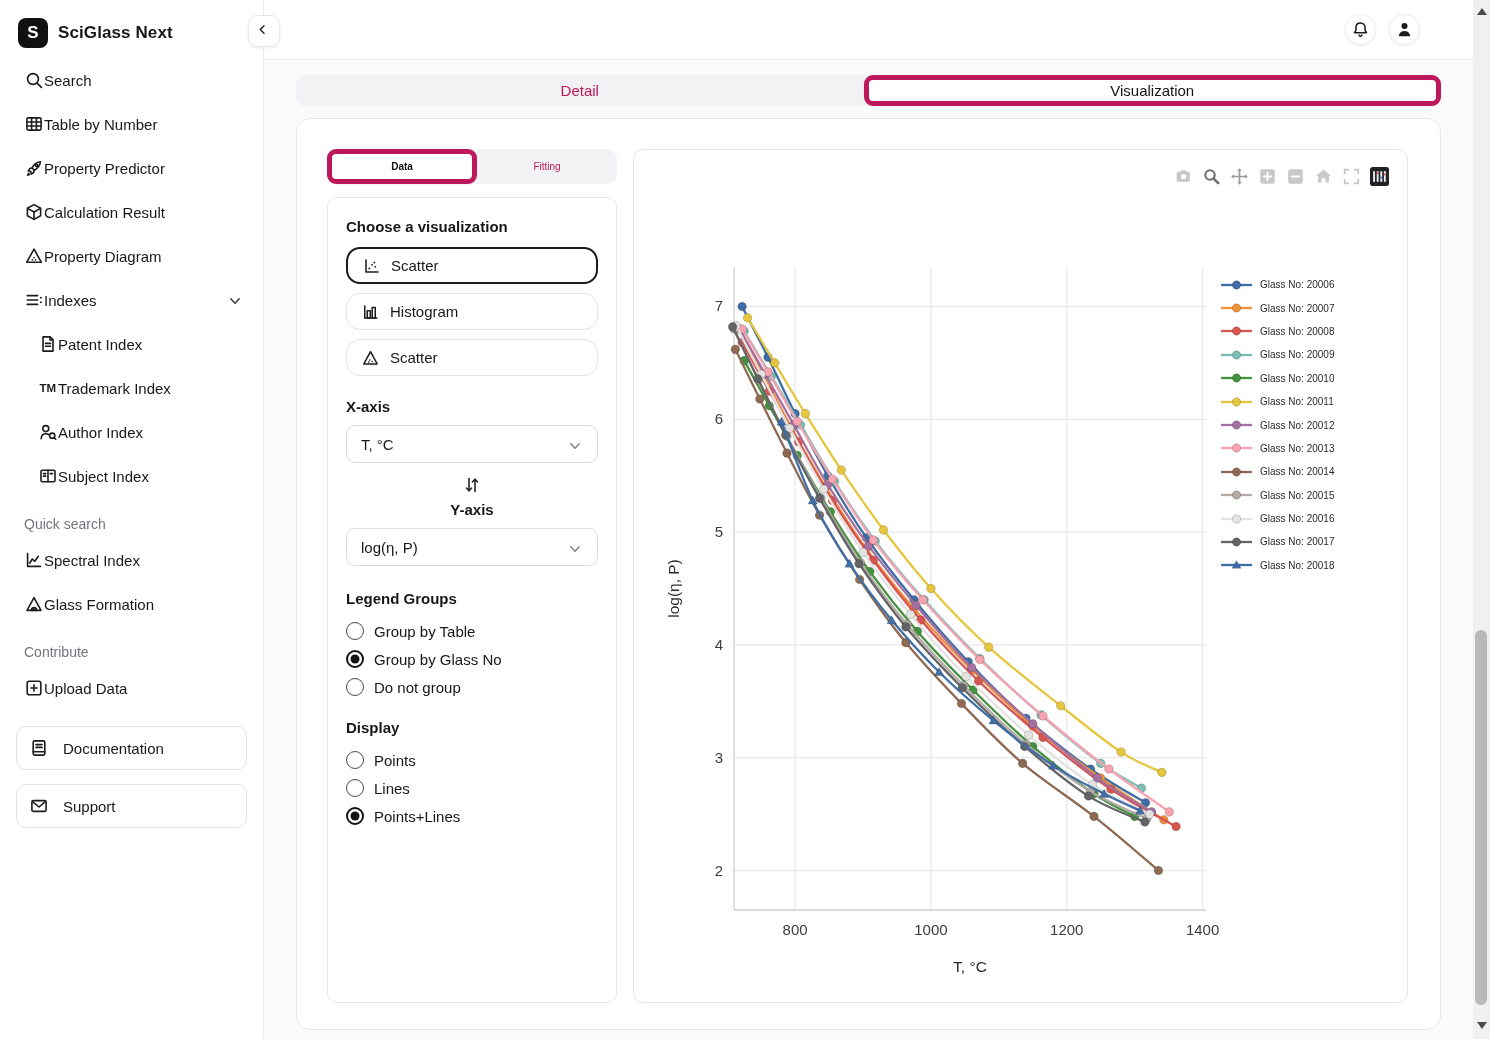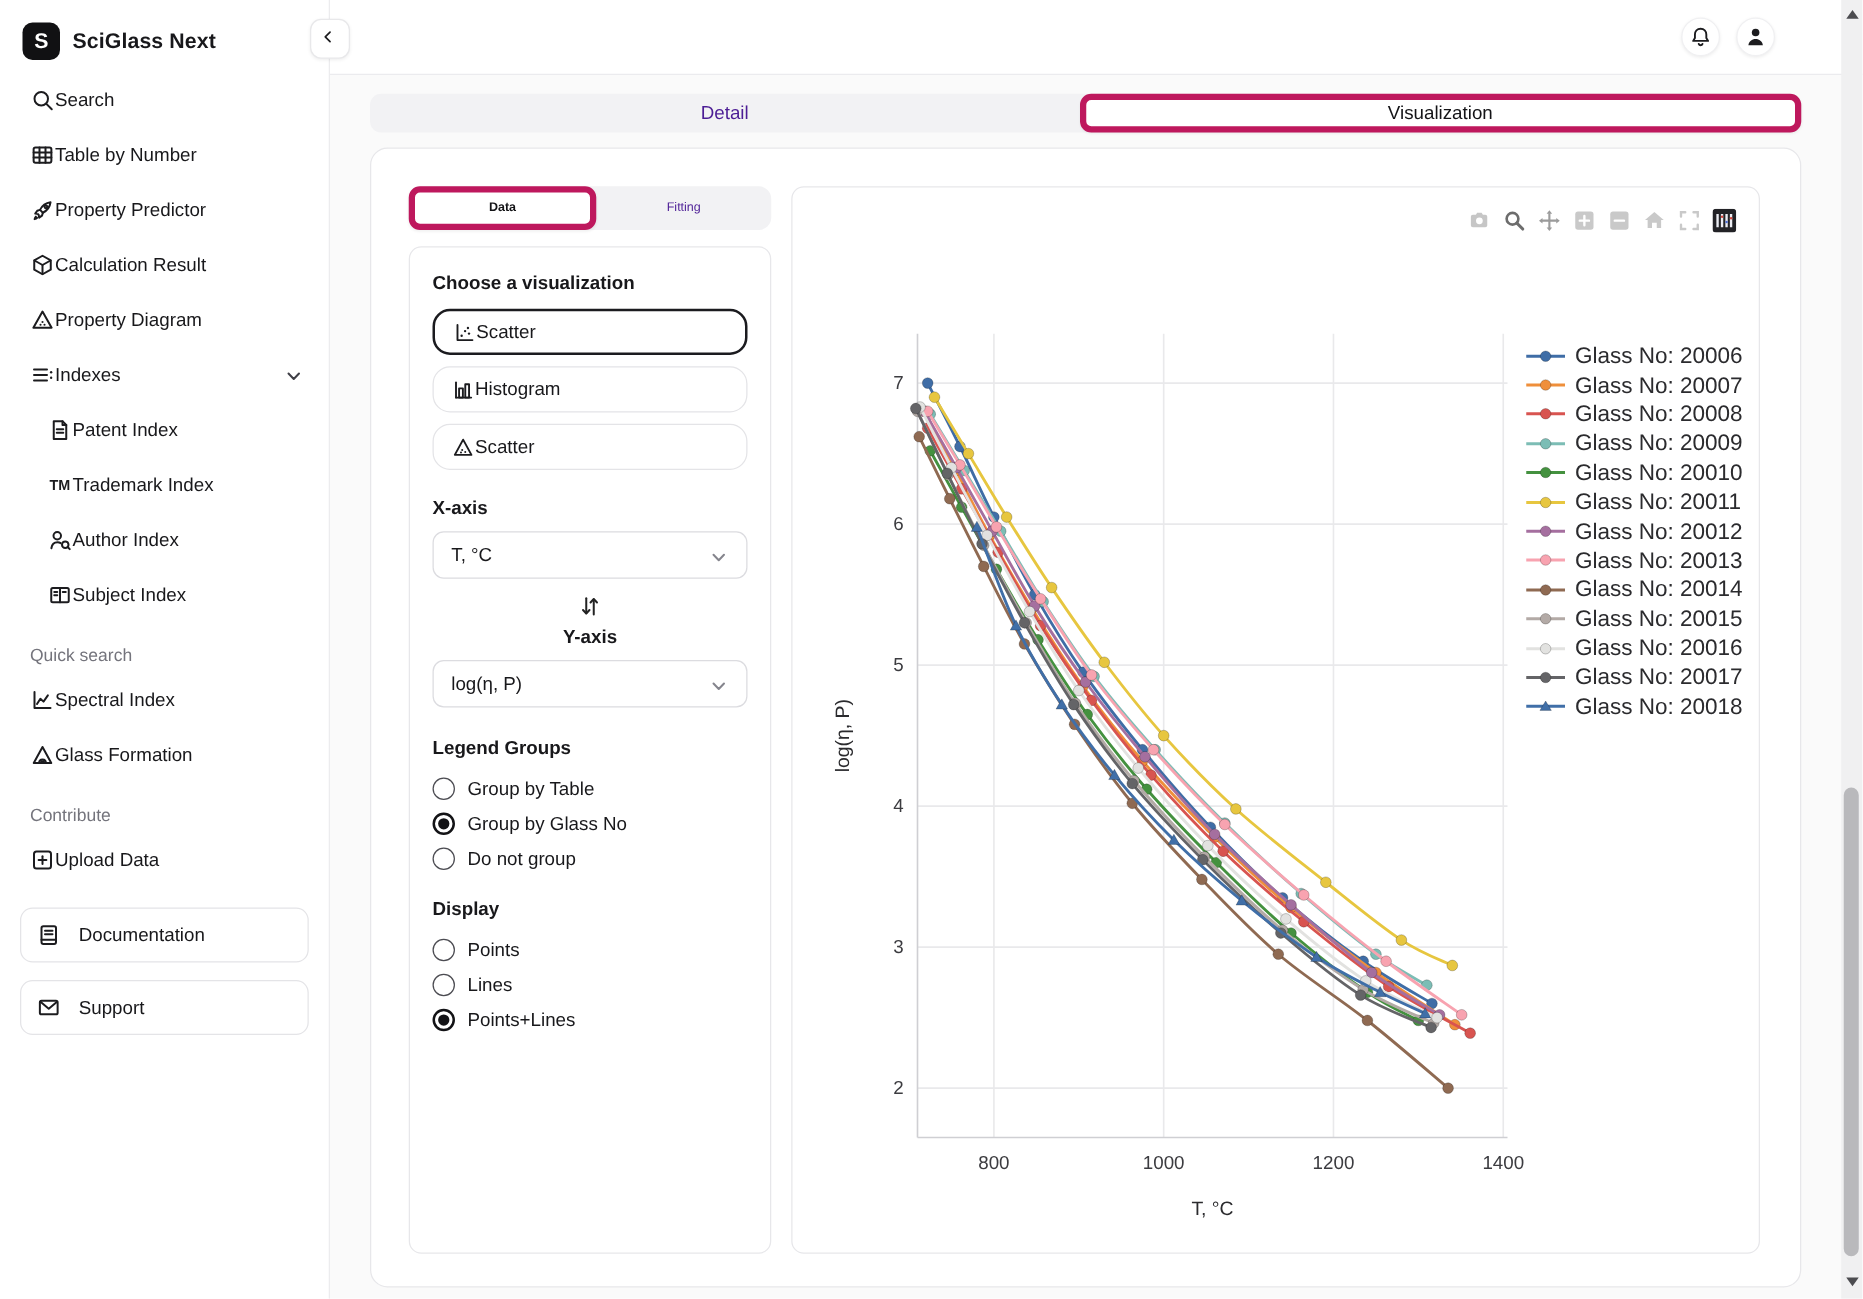--- a/index.html
+++ b/index.html
@@ -33,35 +33,35 @@
     color:#26262b; cursor:pointer; }
   .round-btn svg { width:19px; height:19px; }
   .collapse-btn { position:absolute; left:-16px; top:15px; width:32px; height:32px; background:#fff;
     border:1px solid #e8e8ea; border-radius:9px; box-shadow:0 1px 3px rgba(0,0,0,.07);
     display:flex; align-items:center; justify-content:center; color:#26262b; cursor:pointer; z-index:5; }
   .collapse-btn svg { width:17px; height:17px; }
 
   .content { padding:15px 49px 0 32px; }
   .seg { background:#f2f2f4; border-radius:9px; display:flex; height:31px; }
   .seg .opt { flex:1; display:flex; align-items:center; justify-content:center; font-size:15px;
-    color:#4c1d95; cursor:pointer; border-radius:9px; }
+    color:#be185d; cursor:pointer; border-radius:9px; }
   .seg .opt.active { background:#fff; color:#131316; border:5px solid #be185d;
     box-shadow:0 1px 2px rgba(0,0,0,.05); }
 
   .big-card { margin-top:12px; background:#fff; border:1px solid #e7e7ea; border-radius:14px;
     height:912px; padding:30px 32px 26px 30px; display:flex; gap:16px; }
 
   
   .left-col { width:290px; min-width:290px; display:flex; flex-direction:column; }
   .seg.small { height:35px; border-radius:10px; }
   .seg.small .opt { font-size:10px; }
   .seg.small .opt.active { font-weight:700; border-radius:9px; }
   .controls { margin-top:13px; flex:1; border:1px solid #e7e7ea; border-radius:10px; padding:20px 18px; }
   .ctl-label { font-size:15px; font-weight:700; margin-bottom:12px; }
-  .viz-btn { display:flex; align-items:center; width:100%; height:37px; border:1px solid #e4e4e7;
+  .viz-btn { display:flex; align-items:center; gap:10px; width:100%; height:37px; border:1px solid #e4e4e7;
     border-radius:14px; background:#fff; font-size:15px; padding:0 14px; margin-bottom:9px; cursor:pointer;
     font-family:"Liberation Sans",sans-serif; color:#18181b; }
   .viz-btn.selected { border:2px solid #1b1b1f; }
   .viz-btn .nav-ic { width:19px; height:19px; flex:0 0 19px; }
   .axis-label { font-size:15px; font-weight:700; margin:22px 0 10px; }
   .select { display:flex; align-items:center; justify-content:space-between; height:38px;
     border:1px solid #dcdce0; border-radius:9px; padding:0 12px 0 14px; font-size:15px; cursor:pointer;
     background:#fff; }
   .select .chev { width:17px; height:17px; color:#85858d; }
   .swap-row { display:flex; justify-content:center; padding:12px 0 0; }
@@ -74,21 +74,21 @@
   .radio.checked::after { content:""; position:absolute; left:50%; top:50%; transform:translate(-50%,-50%);
     width:9px; height:9px; border-radius:50%; background:#131316; }
 
   
   .chart-panel { flex:1; border:1px solid #e7e7ea; border-radius:10px; position:relative; background:#fff; }
   .modebar { position:absolute; top:17px; right:18px; display:flex; align-items:center; gap:9px; z-index:3; }
   .modebar .mb { width:19px; height:19px; cursor:pointer; display:flex; }
   .modebar .mb svg { width:19px; height:19px; }
   #chart-svg { position:absolute; left:0; top:0; }
   .legend { position:absolute; left:586px; top:123px; display:flex; flex-direction:column; }
-  .legend-row { display:flex; align-items:center; gap:7px; height:23.4px; font-size:18px; color:#2b2b2e;
+  .legend-row { display:flex; align-items:center; gap:7px; height:23.4px; font-size:10px; color:#2b2b2e;
     cursor:pointer; white-space:nowrap; }
   .legend-row svg { width:33px; height:12px; flex:0 0 33px; }
 
   
   .scrollbar { position:absolute; right:0; top:0; width:17px; height:1039px; background:#f0f0f1; z-index:10; }
   .sb-thumb { position:absolute; left:2px; width:12px; border-radius:6px; background:#b9b9bc; }
   .sb-arrow { position:absolute; left:4px; width:0; height:0; border-left:5px solid transparent;
     border-right:5px solid transparent; }
   .sb-arrow.up { top:8px; border-bottom:7px solid #4c4c50; }
   .sb-arrow.down { top:1022px; border-top:7px solid #4c4c50; }

